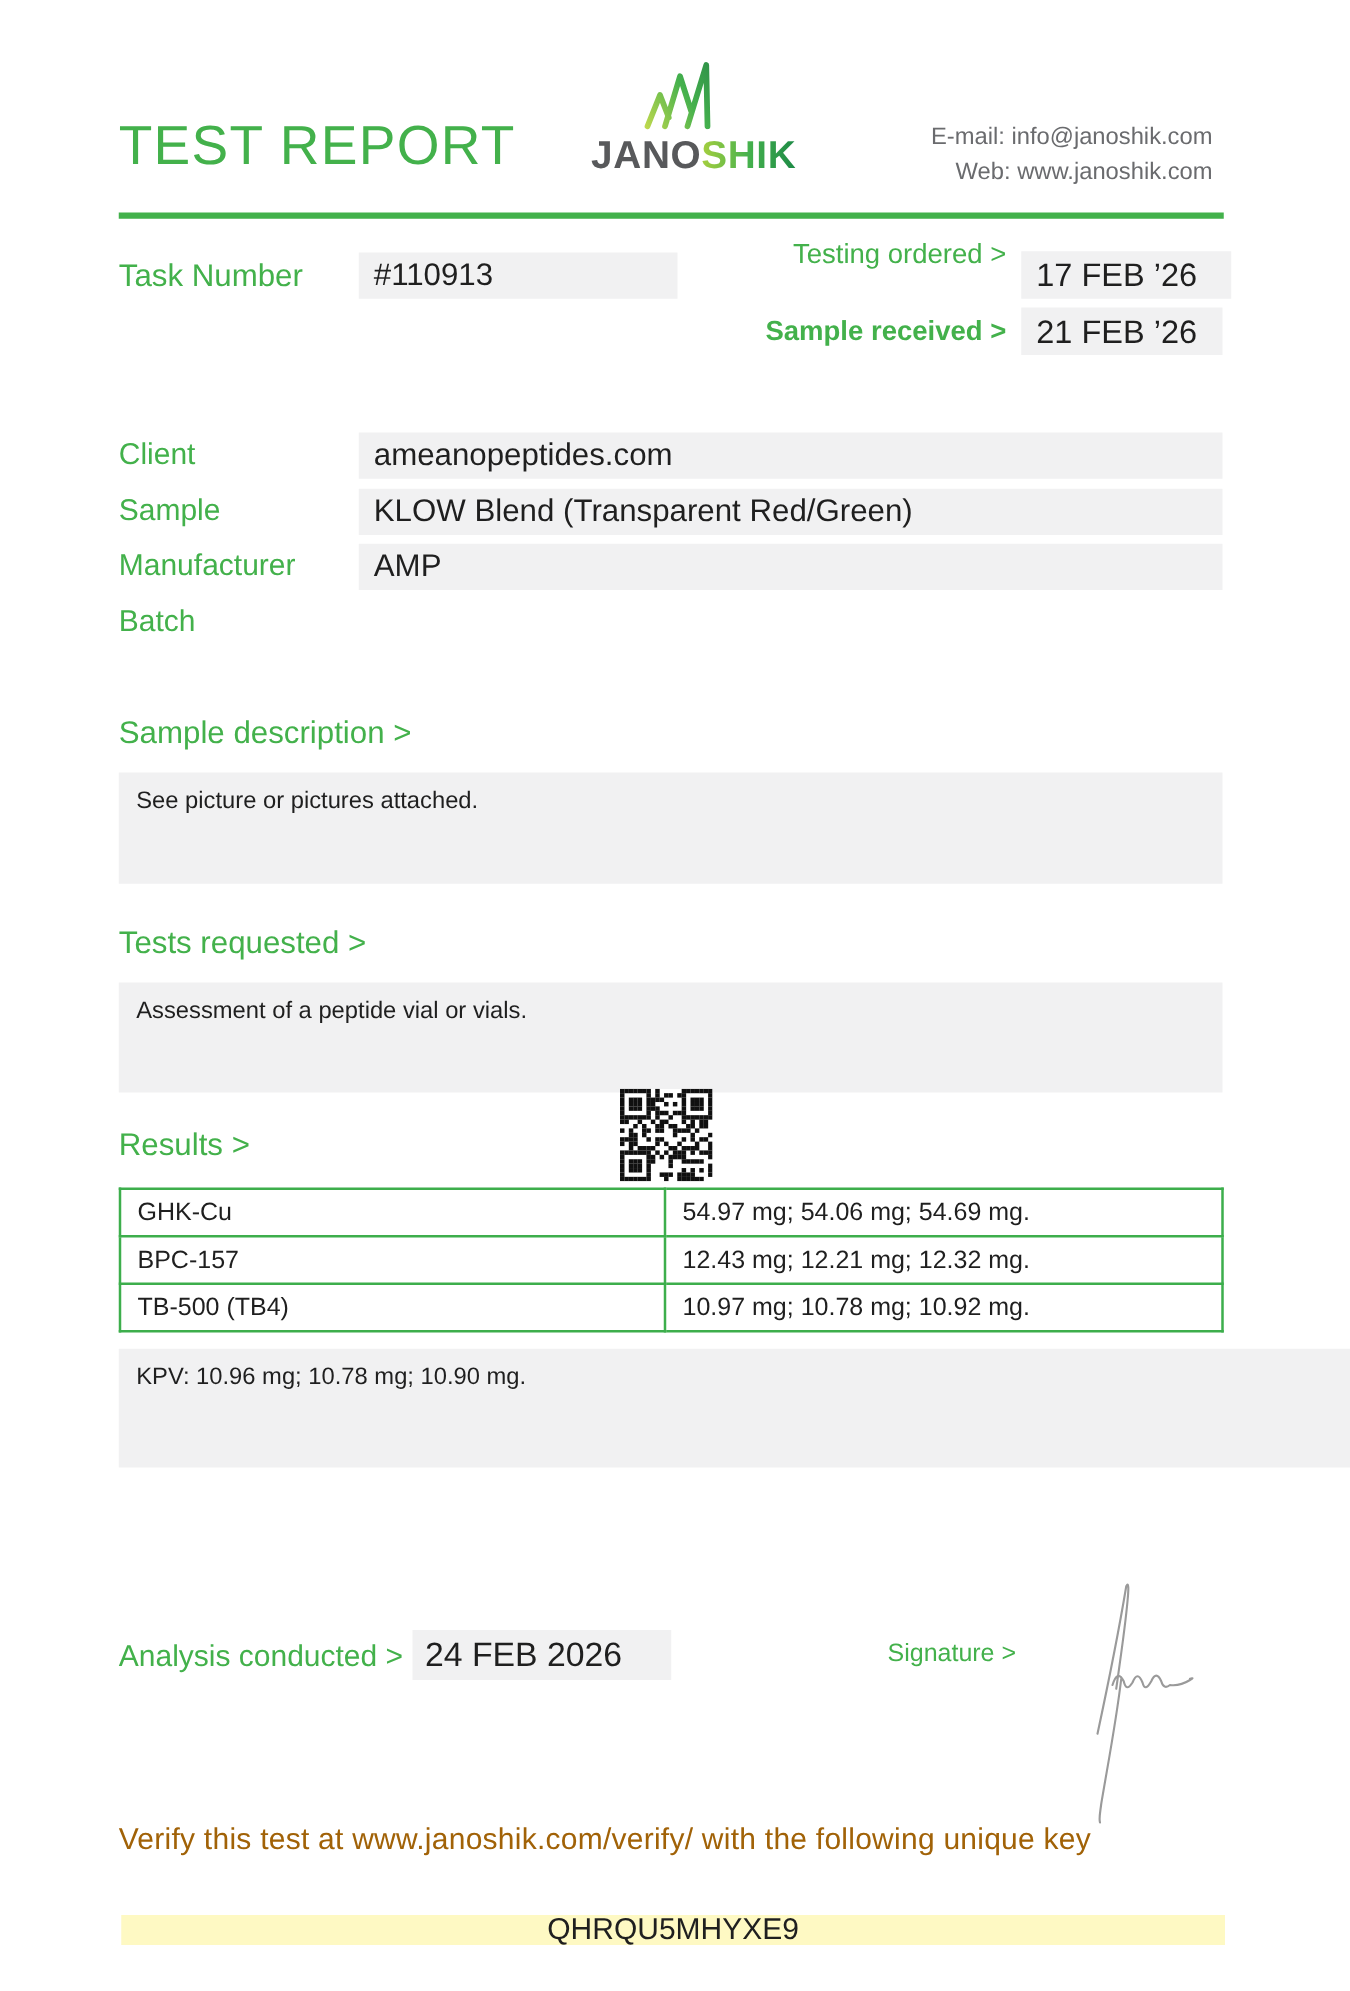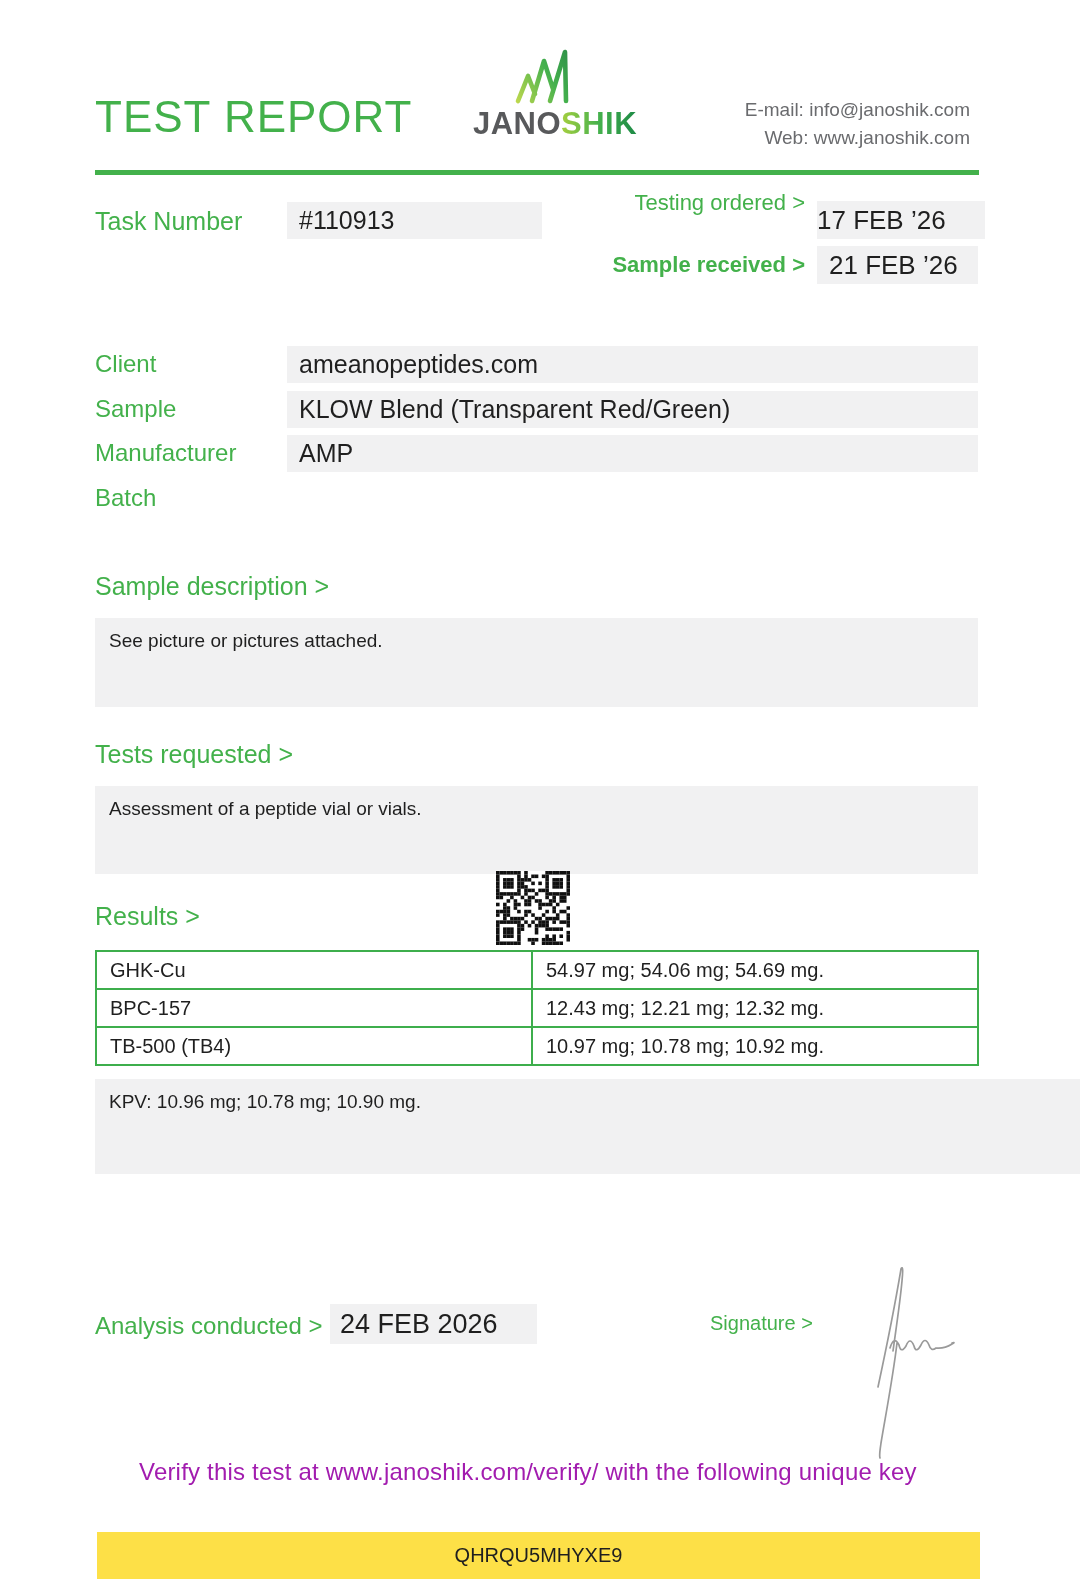--- a/index.html
+++ b/index.html
@@ -3,21 +3,21 @@
 <meta charset="utf-8">
 <style>
   * { margin:0; padding:0; box-sizing:border-box; }
   html,body { background:#ffffff; }
   body { font-family:"Liberation Sans", sans-serif; }
   .page {
     position:relative; width:1080px; height:1593px; background:#fff;
     overflow:hidden; margin:0 auto;
   }
   .abs { position:absolute; }
-  .green { color:#a21caf;margin-left:44px; }
+  .green { color:#a16207; }
 
   
   .title { left:95px; top:92px; font-size:44px; letter-spacing:1px; font-weight:400; color:#43b14b; }
   .logo-icon { left:508px; top:47px; width:96px; height:58px; }
   .logo-word { left:455px; top:106px; width:200px; text-align:center; font-size:31px; font-weight:700; letter-spacing:0.5px; }
   .logo-word .w1 { color:#58595b; }
   .logo-word .w2 {
     background:linear-gradient(90deg,#a6cf3f,#45b14d,#1d8a46);
     -webkit-background-clip:text; background-clip:text; color:transparent;
   }
@@ -27,21 +27,21 @@
   
   .label { color:#43b14b; }
   .valbox { background:#f1f1f2; color:#1f1f1f; display:flex; align-items:center; }
   .sect-head { font-size:25px; color:#43b14b; }
   .bigbox { background:#f1f1f2; color:#1f1f1f; font-size:19px; padding:10px 14px; line-height:25px; }
 
   
   .task-label { left:95px; top:207px; font-size:25px; }
   .task-box { left:287px; top:202px; width:255px; height:37px; font-size:25px; padding-left:12px; }
   .ord-label { left:560px; top:190px; width:245px; text-align:right; font-size:22px; }
-  .ord-box { left:817px; top:201px; width:168px; height:38px; font-size:26px; padding-left:0; }
+  .ord-box { left:817px; top:201px; width:168px; height:38px; font-size:26px; padding-left:12px; }
   .rec-label { left:560px; top:252px; width:245px; text-align:right; font-size:22px;font-weight:bold; }
   .rec-box { left:817px; top:246px; width:161px; height:38px; font-size:26px; padding-left:12px; }
 
   
   .d-label { left:95px; font-size:24px; }
   .d-box { left:287px; width:691px; height:37px; font-size:25px; padding-left:12px; }
 
   
   .results-table { left:95px; top:950px; width:884px; border-collapse:collapse; }
   .results-table td { border:2px solid #3dae4c; height:38px; font-size:20px; color:#1f1f1f; padding:0 13px; background:#fff; }
@@ -49,22 +49,22 @@
 
   
   .qr { left:496px; top:871px; width:74px; height:74px; }
 
   
   .an-label { left:95px; top:1312px; font-size:24px; }
   .an-box { left:330px; top:1304px; width:207px; height:40px; font-size:27px; padding-left:10px; }
   .sig-label { left:710px; top:1312px; font-size:20px; }
   .signature { left:850px; top:1255px; width:110px; height:205px; }
   .verify { left:95px; top:1458px; width:890px; font-size:24px; letter-spacing:0.2px; }
-  .keybox { left:97px; top:1532px; width:883px; height:47px; background:#fde047; color:#1f1f1f;
-            font-size:20px; display:flex; align-items:center; justify-content:center; }
+  .keybox { left:97px; top:1532px; width:883px; height:24px; background:#fef9c3; color:#1f1f1f;
+            font-size:24px; display:flex; align-items:center; justify-content:center; }
 </style>
 </head>
 <body>
 
 <div class="page">
 
   <div class="abs title">TEST REPORT</div>
 
   <svg class="abs logo-icon" viewBox="0 0 96 58">
     <defs>

